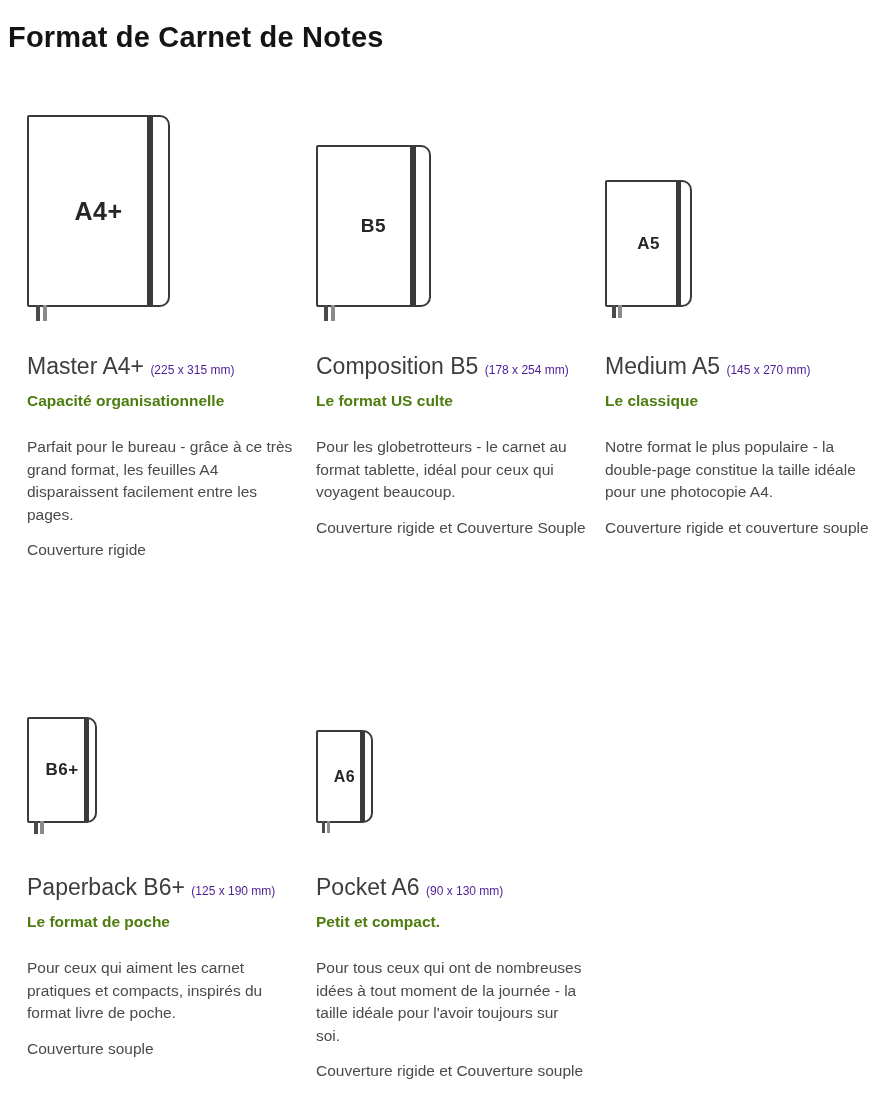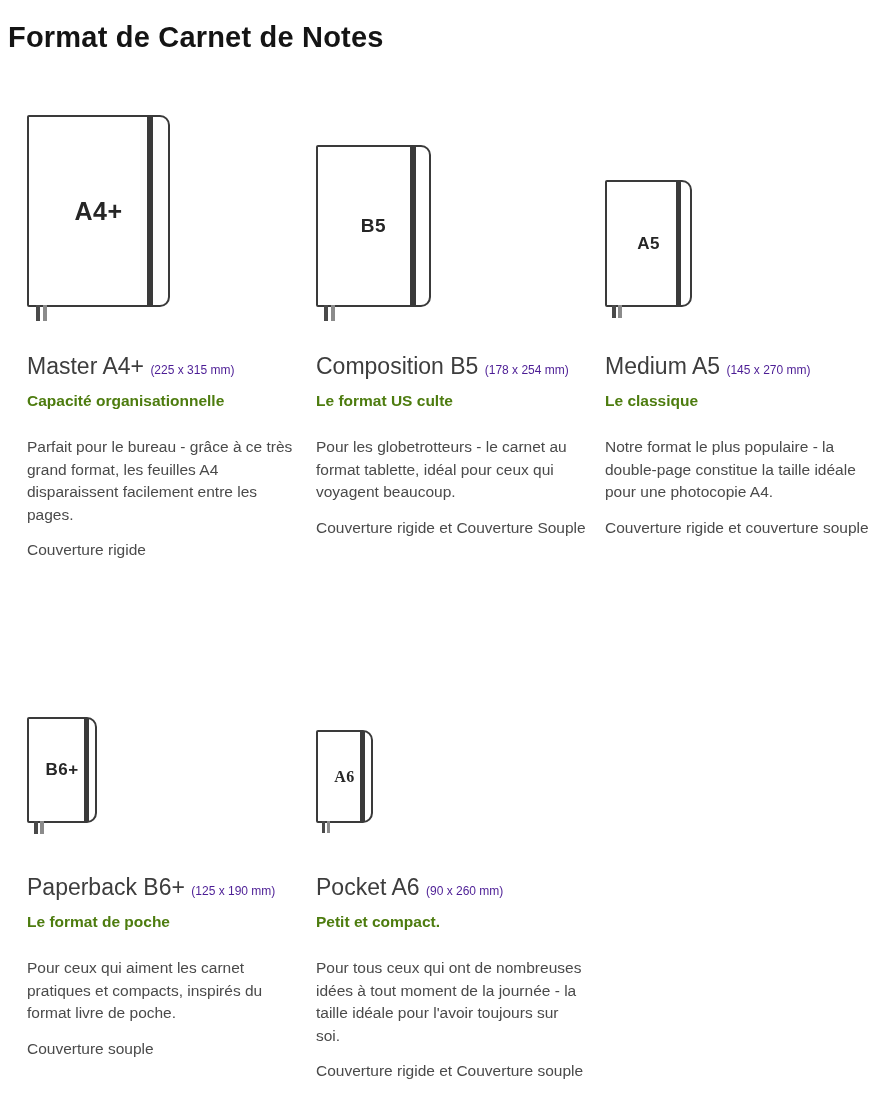--- a/index.html
+++ b/index.html
@@ -100,21 +100,21 @@
 
   .nb-b6plus { width: 70px; height: 106px; }
   .nb-b6plus .band { right: 6px; width: 5px; }
   .nb-b6plus .nb-label { font-size: 17px; }
   .nb-b6plus .ribbon { height: 13px; width: 4px; }
   .nb-b6plus .r1 { left: 5px; }
   .nb-b6plus .r2 { left: 11px; }
 
   .nb-a6 { width: 57px; height: 93px; }
   .nb-a6 .band { right: 6px; width: 5px; }
-  .nb-a6 .nb-label { font-size: 16px; font-family: Liberation Serif, serif; }
+  .nb-a6 .nb-label { font-size: 16px; }
   .nb-a6 .ribbon { height: 12px; width: 3px; }
   .nb-a6 .r1 { left: 4px; }
   .nb-a6 .r2 { left: 9px; }
 
   
   .card-title {
     margin: 0 0 7px 0;
     font-size: 23px;
     line-height: 28px;
     font-weight: 400;
@@ -231,20 +231,20 @@
     <div class="image-area">
       <div class="notebook nb-a6">
         <span class="band"></span>
         <span class="nb-label">A6</span>
         <span class="ribbon r1"></span>
         <span class="ribbon r2"></span>
       </div>
     </div>
     <h2 class="card-title">
       <span>Pocket A6</span>
-      <span class="dims">(90 x 260 mm)</span>
+      <span class="dims">(90 x 130 mm)</span>
     </h2>
     <p class="tagline">Petit et compact.</p>
     <p class="desc">Pour tous ceux qui ont de nombreuses idées à tout moment de la journée - la taille idéale pour l'avoir toujours sur soi.</p>
     <p class="covers">Couverture rigide et Couverture souple</p>
   </div>
 
 </div>
 
 </body></html>

